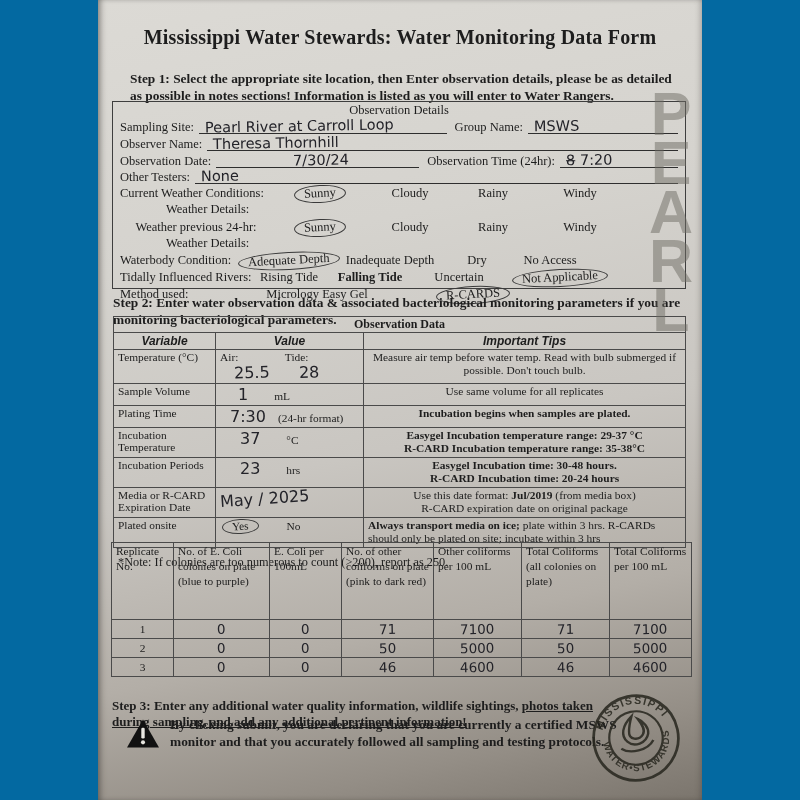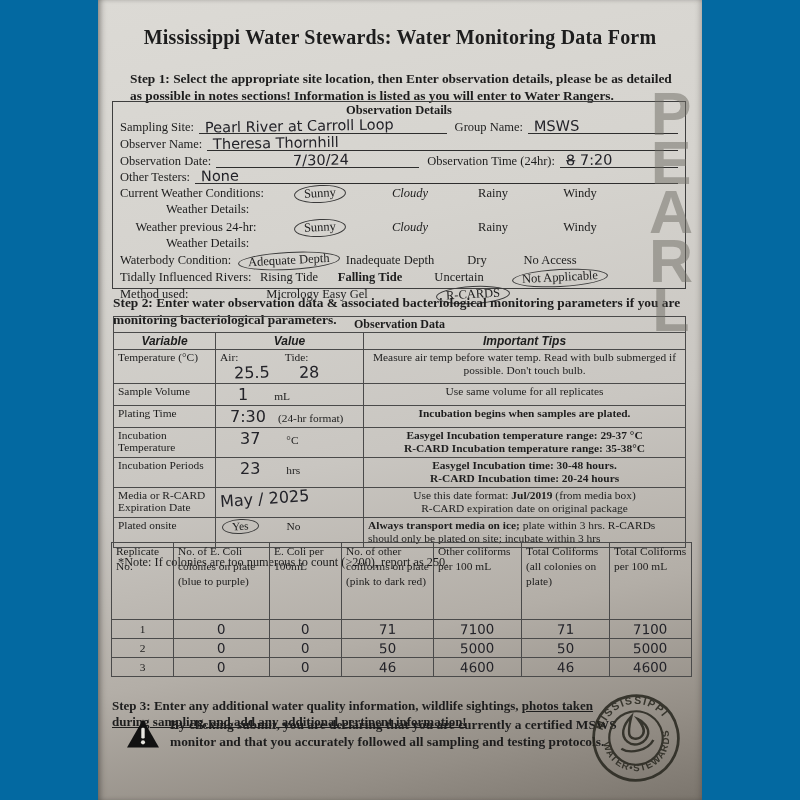--- a/index.html
+++ b/index.html
@@ -12,31 +12,31 @@
   .title { position:absolute; top:26px; left:0; width:100%; text-align:center;
            font-size:20px; font-weight:bold; letter-spacing:.2px; }
   .step  { font-weight:bold; font-size:13.4px; line-height:1.25; }
   .step1 { position:absolute; top:58px; left:32px; width:548px; }
   .step2 { position:absolute; top:282px; left:15px; width:575px; }
 
   
   .details-box { position:absolute; top:101px; left:14px; width:574px; height:188px;
                  border:1.5px solid #3e3e3e; box-sizing:border-box; padding:1px 7px 0 7px;
                  font-size:12.5px; }
-  .box-header { text-align:center; font-weight:bold; }
+  .box-header { text-align:center; font-weight:normal; }
   .drow { display:flex; align-items:baseline; height:16.8px; white-space:nowrap; }
   .dlabel { flex:none; }
   .indent { padding-left:46px; }
   .fill { flex:1; border-bottom:1px solid #2e2e2e; margin-left:5px; height:15px; }
   .fill .hw { display:inline-block; transform:rotate(-1deg); padding-left:6px; }
   .fillmid { text-align:center; }
   .opt { display:inline-block; text-align:center; }
   .circ { border:1.6px solid #3a3a3a; border-radius:50%; padding:0 9px 1px 9px;
           transform:rotate(-3deg); display:inline-block; }
-  .w-lab{width:152px;} .w-o1{width:96px;} .w-o2{width:84px;font-style:italic;} .w-o3{width:82px;} .w-o4{width:92px;}
+  .w-lab{width:152px;} .w-o1{width:96px;} .w-o2{width:84px;} .w-o3{width:82px;} .w-o4{width:92px;}
   .b-lab{width:118px;} .b-o1{width:96px;} .b-o2{width:112px;} .b-o3{width:62px;} .b-o4{width:84px;}
   .t-lab{width:134px;} .t-o1{width:70px;}  .t-o2{width:92px;font-weight:bold;}  .t-o3{width:86px;}  .t-o4{width:116px;}
   .m-lab{width:136px;} .m-o1{width:122px;} .m-o2{margin-left:58px;}
 
   
   .hw { font-family:"DejaVu Sans", sans-serif; color:#232329; font-size:14.5px; }
   .hw-big { font-size:16px; }
   .strike { text-decoration:line-through; }
 
   

